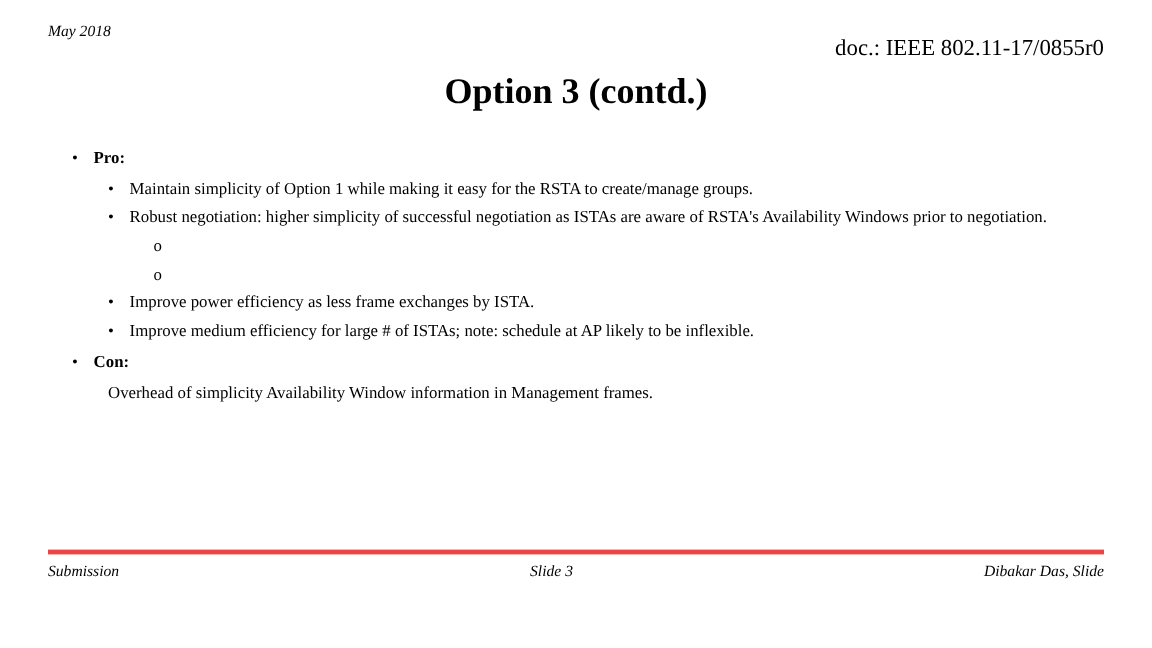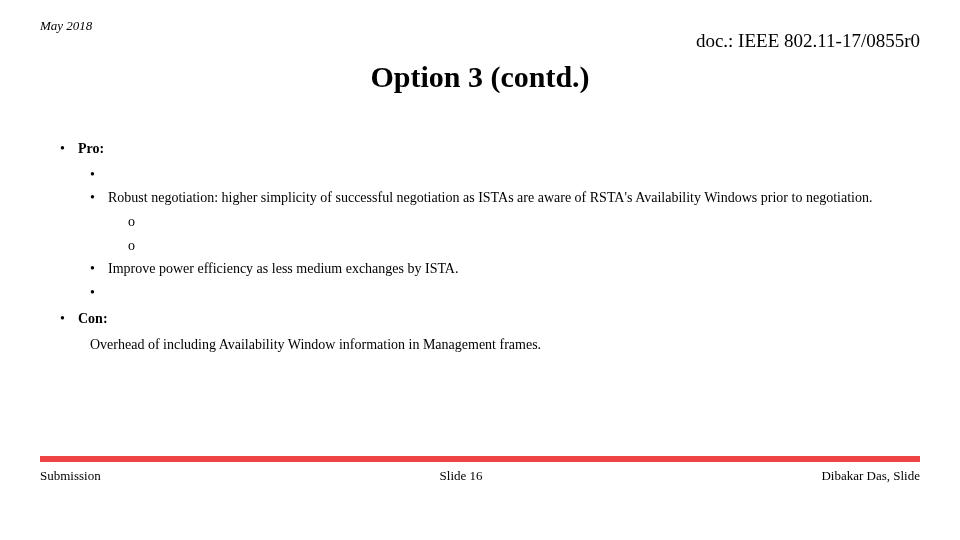--- a/index.html
+++ b/index.html
@@ -33,21 +33,21 @@
     }
     .header-right {
       font-size: 19px;
       margin-top: 12px;
     }
     .title {
       text-align: center;
       font-size: 30px;
       font-weight: bold;
       margin-top: 8px;
-      margin-bottom: 44px;
+      margin-bottom: 28px;
     }
     .content {
       font-size: 14px;
       line-height: 1.55;
       padding-left: 20px;
     }
     .bullet-l1 {
       display: flex;
       align-items: flex-start;
       margin-bottom: 4px;
@@ -83,22 +83,23 @@
     }
     .footer {
       position: absolute;
       bottom: 16px;
       left: 40px;
       right: 40px;
       display: flex;
       justify-content: space-between;
       align-items: center;
       font-size: 13px;
-      border-top: 6px solid #ef4444;
+      border-top: 4px solid #ef4444;
       padding-top: 6px;
+      font-style: italic;
     }
   </style>
 </head>
 <body>
 
 <div class="slide">
   <div class="header">
     <span class="header-left">May 2018</span>
     <span class="header-right">doc.: IEEE 802.11-17/0855r0</span>
   </div>
@@ -107,48 +108,50 @@
 
   <div class="content">
 
     <div class="bullet-l1">
       <span class="bullet-l1-dot">•</span>
       <span><strong>Pro:</strong></span>
     </div>
 
     <div class="bullet-l2">
       <span class="bullet-l2-dot">•</span>
+      <span>Maintain simplicity of Option 1 while making it easy for the RSTA to create/manage groups.</span>
     </div>
 
     <div class="bullet-l2">
       <span class="bullet-l2-dot">•</span>
       <span>Robust negotiation: higher simplicity of successful negotiation as ISTAs are aware of RSTA's Availability Windows prior to negotiation.</span>
     </div>
 
     <div class="bullet-l3">
       <span class="bullet-l3-dot">o</span>
     </div>
     <div class="bullet-l3">
       <span class="bullet-l3-dot">o</span>
     </div>
 
     <div class="bullet-l2">
       <span class="bullet-l2-dot">•</span>
-      <span>Improve power efficiency as less medium exchanges by ISTA.</span>
+      <span>Improve power efficiency as less frame exchanges by ISTA.</span>
     </div>
     <div class="bullet-l2">
       <span class="bullet-l2-dot">•</span>
+      <span>Improve medium efficiency for large # of ISTAs; note: schedule at AP likely to be inflexible.</span>
     </div>
 
     <div class="bullet-l1" style="margin-top:4px;">
       <span class="bullet-l1-dot">•</span>
       <span><strong>Con:</strong></span>
     </div>
-    <div class="con-overhead">Overhead of including Availability Window information in Management frames.</div>
+    <div class="con-overhead">Overhead of simplicity Availability Window information in Management frames.</div>
 
   </div>
 
   <div class="footer">
     <span>Submission</span>
-    <span>Slide 16</span>
+    <span>Slide 3</span>
     <span>Dibakar Das, Slide</span>
   </div>
 </div>
 
 </body></html>

